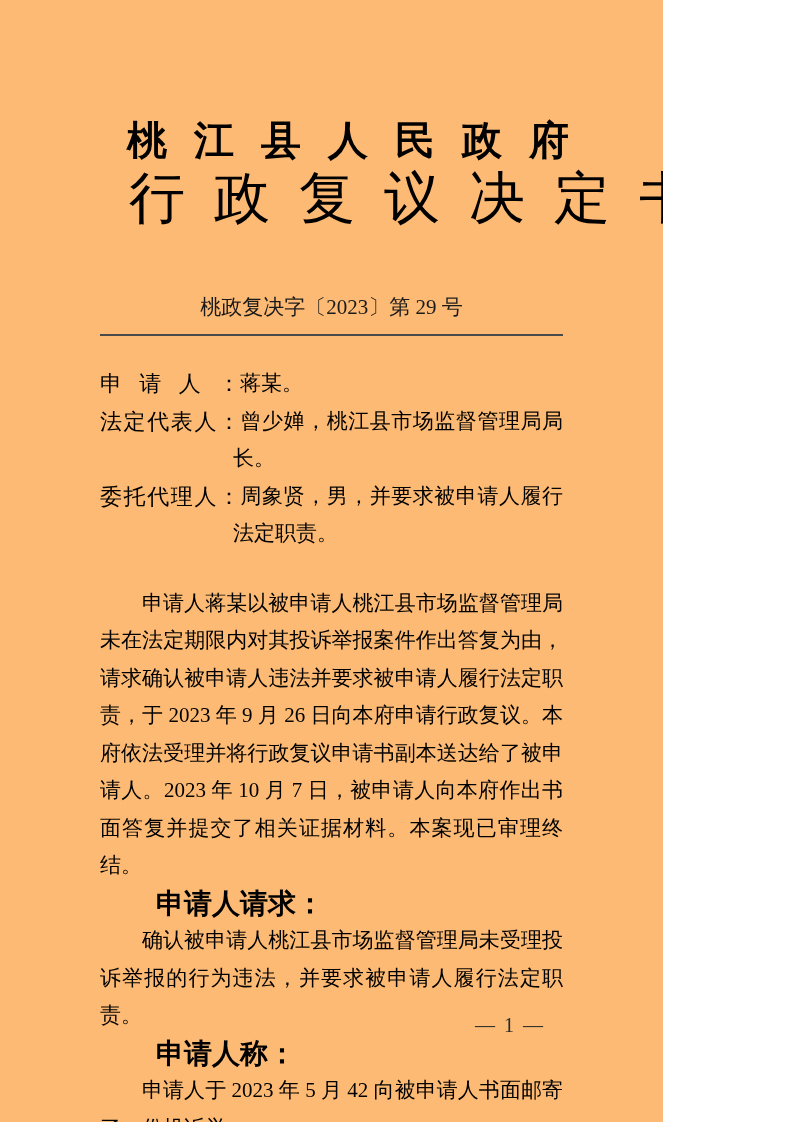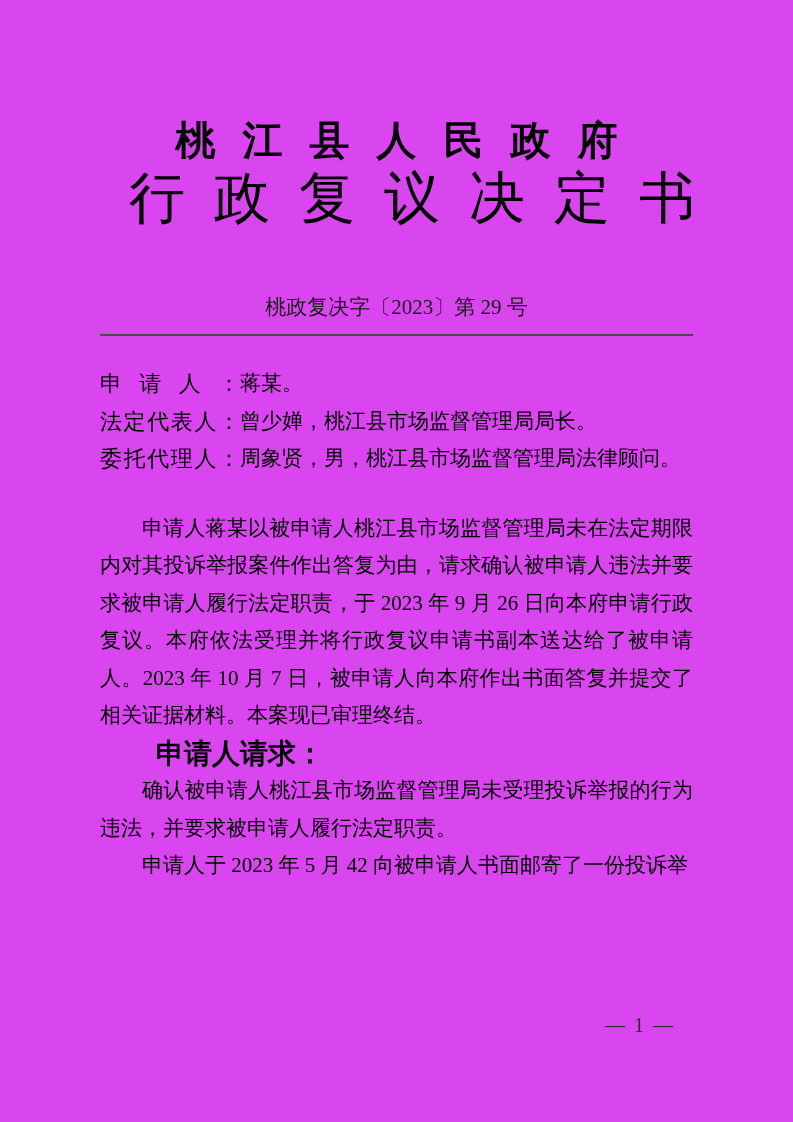--- a/index.html
+++ b/index.html
@@ -2,23 +2,23 @@
 <html><head>
 <meta charset="utf-8">
 <style>
   html, body {
     margin: 0;
     padding: 0;
     background: #ffffff;
   }
   .page {
     position: relative;
-    width: 793px;
+    width: 663px;
     height: 1122px;
-    background: #d946ef;
+    background: #fdba74;
     color: #000000;
     font-family: "Liberation Serif", serif;
     overflow: hidden;
   }
   .content {
     padding: 118px 100px 0 100px; 
   }
 
   
   .org-title {
@@ -129,27 +129,28 @@
     <div class="rule"></div>
 
     <div class="parties">
       <div class="party-row">
         <span class="party-label">申请人：</span><span class="party-value">蒋某。</span>
       </div>
       <div class="party-row">
         <span class="party-label">法定代表人：</span><span class="party-value">曾少婵，桃江县市场监督管理局局长。</span>
       </div>
       <div class="party-row">
-        <span class="party-label">委托代理人：</span><span class="party-value">周象贤，男，桃江县市场监督管理局法律顾问。</span>
+        <span class="party-label">委托代理人：</span><span class="party-value">周象贤，男，并要求被申请人履行法定职责。</span>
       </div>
     </div>
 
     <div class="body-section">
       <p class="para">申请人蒋某以被申请人桃江县市场监督管理局未在法定期限内对其投诉举报案件作出答复为由，请求确认被申请人违法并要求被申请人履行法定职责，于 2023 年 9 月 26 日向本府申请行政复议。本府依法受理并将行政复议申请书副本送达给了被申请人。2023 年 10 月 7 日，被申请人向本府作出书面答复并提交了相关证据材料。本案现已审理终结。</p>
       <p class="heading">申请人请求：</p>
       <p class="para">确认被申请人桃江县市场监督管理局未受理投诉举报的行为违法，并要求被申请人履行法定职责。</p>
+      <p class="heading">申请人称：</p>
       <p class="para">申请人于 2023 年 5 月 42 向被申请人书面邮寄了一份投诉举</p>
     </div>
 
   </div>
 
   <div class="page-number">— 1 —</div>
 </div>
 
 </body></html>

